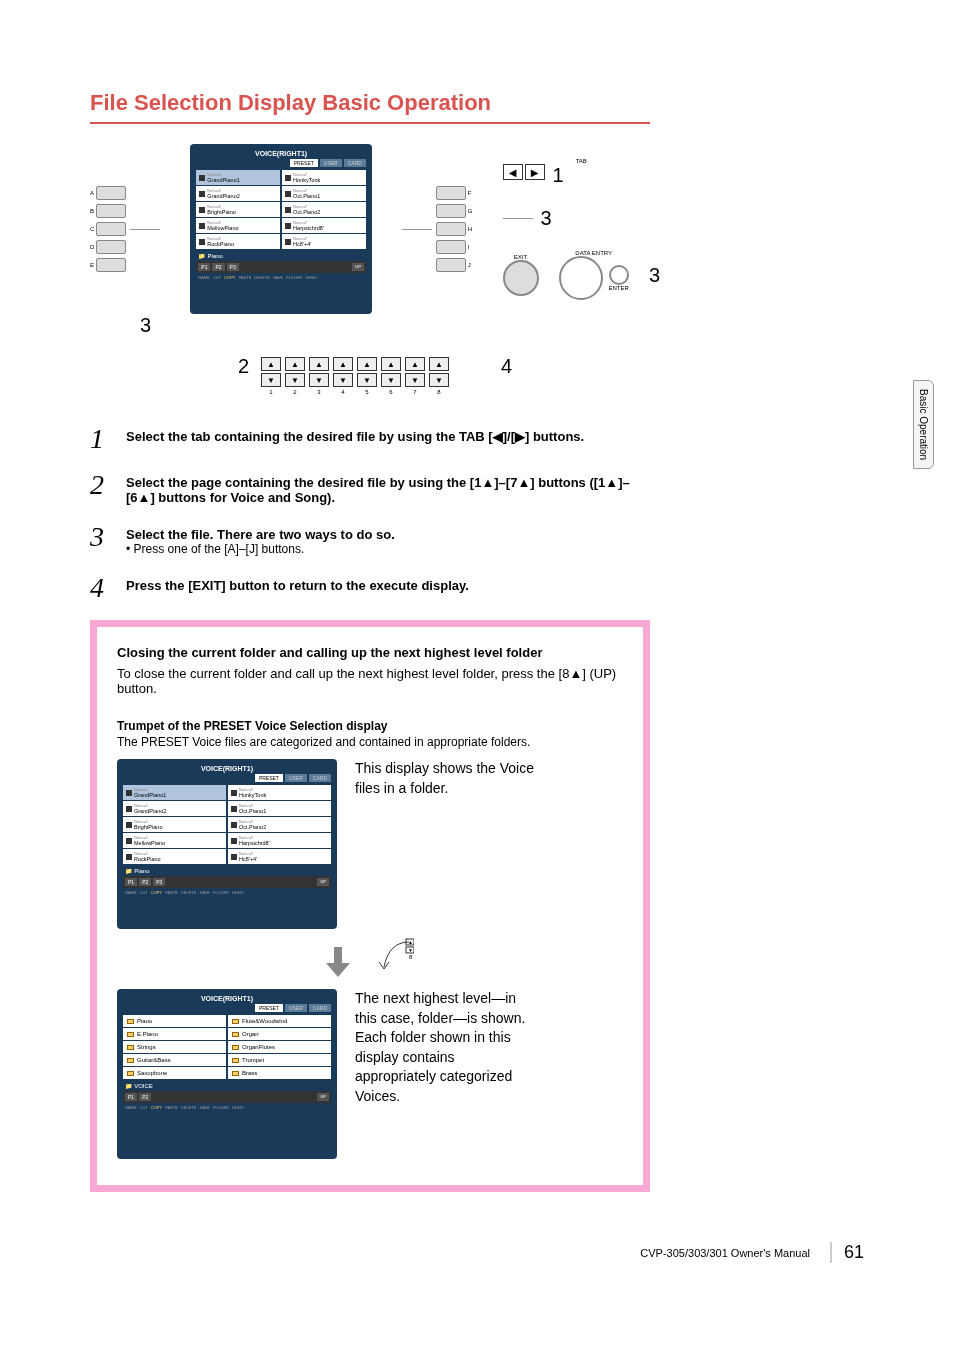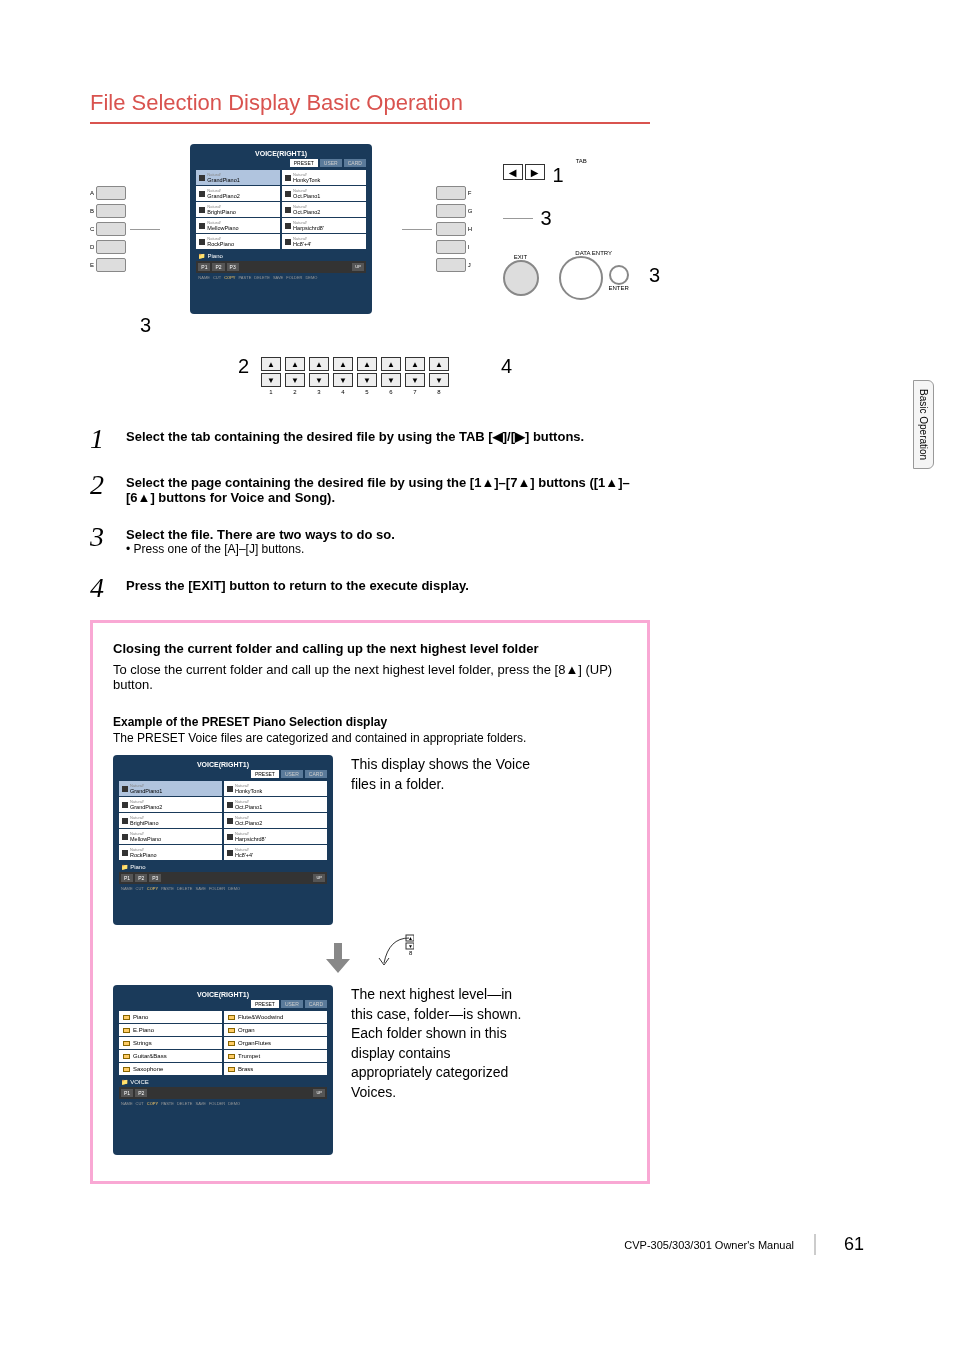--- a/index.html
+++ b/index.html
@@ -1,20 +1,20 @@
 <!DOCTYPE html>
 <html><head>
   <meta charset="utf-8">
   <style>
     * { margin: 0; padding: 0; box-sizing: border-box; }
     body { font-family: Arial, Helvetica, sans-serif; width: 954px; background: #fff; color: #000; }
     .page { position: relative; padding: 60px 90px 40px 90px; min-height: 1351px; }
     .header-line { font-size: 10px; font-weight: bold; text-align: right; padding-bottom: 4px; border-bottom: 1px solid #000; }
     .side-tab { position: absolute; right: 20px; top: 380px; writing-mode: vertical-rl; font-size: 10px; padding: 8px 4px; border: 1px solid #999; border-radius: 0 6px 6px 0; background: #f5f5f5; }
-    .main-title { color: #d9534f; font-size: 22px; font-weight: normal; margin: 30px 0 20px 0; border-bottom: 2px solid #d9534f; padding-bottom: 6px; max-width: 560px; }
+    .main-title { color: #d9534f; font-size: 22px; font-weight: bold; margin: 30px 0 20px 0; border-bottom: 2px solid #d9534f; padding-bottom: 6px; max-width: 560px; }
     .diagram1 { width: 570px; margin-bottom: 30px; }
     .diagram-row { display: flex; align-items: center; justify-content: center; gap: 30px; }
     .side-btns { display: flex; flex-direction: column; gap: 4px; }
     .side-btn { width: 30px; height: 14px; background: #ddd; border: 1px solid #888; border-radius: 2px; }
     .diagram-screen { background: #1a3a5a; width: 220px; height: 170px; border-radius: 4px; padding: 6px; }
     .screen-title { color: #fff; font-size: 7px; text-align: center; font-weight: bold; }
     .screen-tabs { display: flex; justify-content: flex-end; gap: 2px; margin: 2px 0; }
     .mini-tab { font-size: 5px; padding: 1px 4px; }
     .tab-active { background: #fff; color: #000; }
     .tab-inactive { background: #5a7a9a; color: #ccc; }
@@ -36,34 +36,34 @@
     .arrow-btn-sm { width: 20px; height: 14px; border: 1px solid #333; background: #eee; display: flex; align-items: center; justify-content: center; font-size: 8px; }
     .callout-num { font-size: 20px; }
     .callout-right { display: flex; flex-direction: column; gap: 20px; }
     .label-small { font-size: 6px; text-align: center; }
     .steps { max-width: 560px; }
     .step { display: flex; gap: 16px; margin-bottom: 18px; }
     .step-num { font-family: Georgia, serif; font-size: 28px; font-style: italic; line-height: 1; min-width: 20px; }
     .step-body { padding-top: 4px; }
     .step-body .step-main { font-weight: bold; font-size: 13px; }
     .step-body p { font-size: 12px; }
-    .info-box { border: 3px solid #f9a8d4; padding: 18px 20px; max-width: 560px; margin-top: 10px; }
+    .info-box { border: 7px solid #f9a8d4; padding: 18px 20px; max-width: 560px; margin-top: 10px; }
     .info-box .box-title { font-weight: bold; font-size: 13px; margin-bottom: 6px; }
     .info-box .box-text { font-size: 13px; margin-bottom: 23px; }
     .example-title { font-weight: bold; font-size: 12px; margin-bottom: 2px; }
     .example-text { font-size: 12px; margin-bottom: 10px; }
     .display-row { display: flex; gap: 18px; align-items: flex-start; margin-bottom: 8px; }
     .display-caption { font-size: 14px; line-height: 1.4; max-width: 180px; }
     .small-screen { width: 220px; }
     .folder-item { background: #fff; color: #000; font-size: 6px; padding: 3px 4px; margin: 1px 0; display: flex; align-items: center; }
     .folder-icon { display: inline-block; width: 7px; height: 5px; background: #fc6; margin-right: 3px; border: 0.5px solid #886600; }
     .down-arrow { text-align: center; margin: 8px 0; }
     .down-arrow-svg { display: inline-block; margin-right: 20px; }
     .footer { display: flex; justify-content: flex-end; align-items: center; gap: 20px; margin-top: 50px; font-size: 11px; }
-    .page-num { font-size: 18px; border-left: 2px solid #ccc; padding-left: 28px; }
+    .page-num { font-size: 18px; border-left: 2px solid #ccc; padding-left: 12px; }
   </style>
 </head>
 <body>
 
 <div class="page">
   <div class="side-tab">Basic Operation</div>
 
   <h2 class="main-title">File Selection Display Basic Operation</h2>
 
   <div class="diagram1">
@@ -302,21 +302,21 @@
       <div class="step-num">4</div>
       <div class="step-body">
           <p class="step-main">Press the [EXIT] button to return to the execute display.</p>
         </div>
     </div>
   </div>
 
   <div class="info-box">
     <div class="box-title">Closing the current folder and calling up the next highest level folder</div>
     <div class="box-text">To close the current folder and call up the next highest level folder, press the [8▲] (UP) button.</div>
-    <div class="example-title">Example of the PRESET Piano Selection display</div>
+    <div class="example-title">Trumpet of the PRESET Voice Selection display</div>
     <div class="example-text">The PRESET Voice files are categorized and contained in appropriate folders.</div>
 
     <div class="display-row">
       <div class="diagram-screen small-screen">
         <div class="screen-title">VOICE(RIGHT1)</div>
         <div class="screen-tabs">
           <span class="mini-tab tab-active">PRESET</span>
           <span class="mini-tab tab-inactive">USER</span>
           <span class="mini-tab tab-inactive">CARD</span>
         </div>

